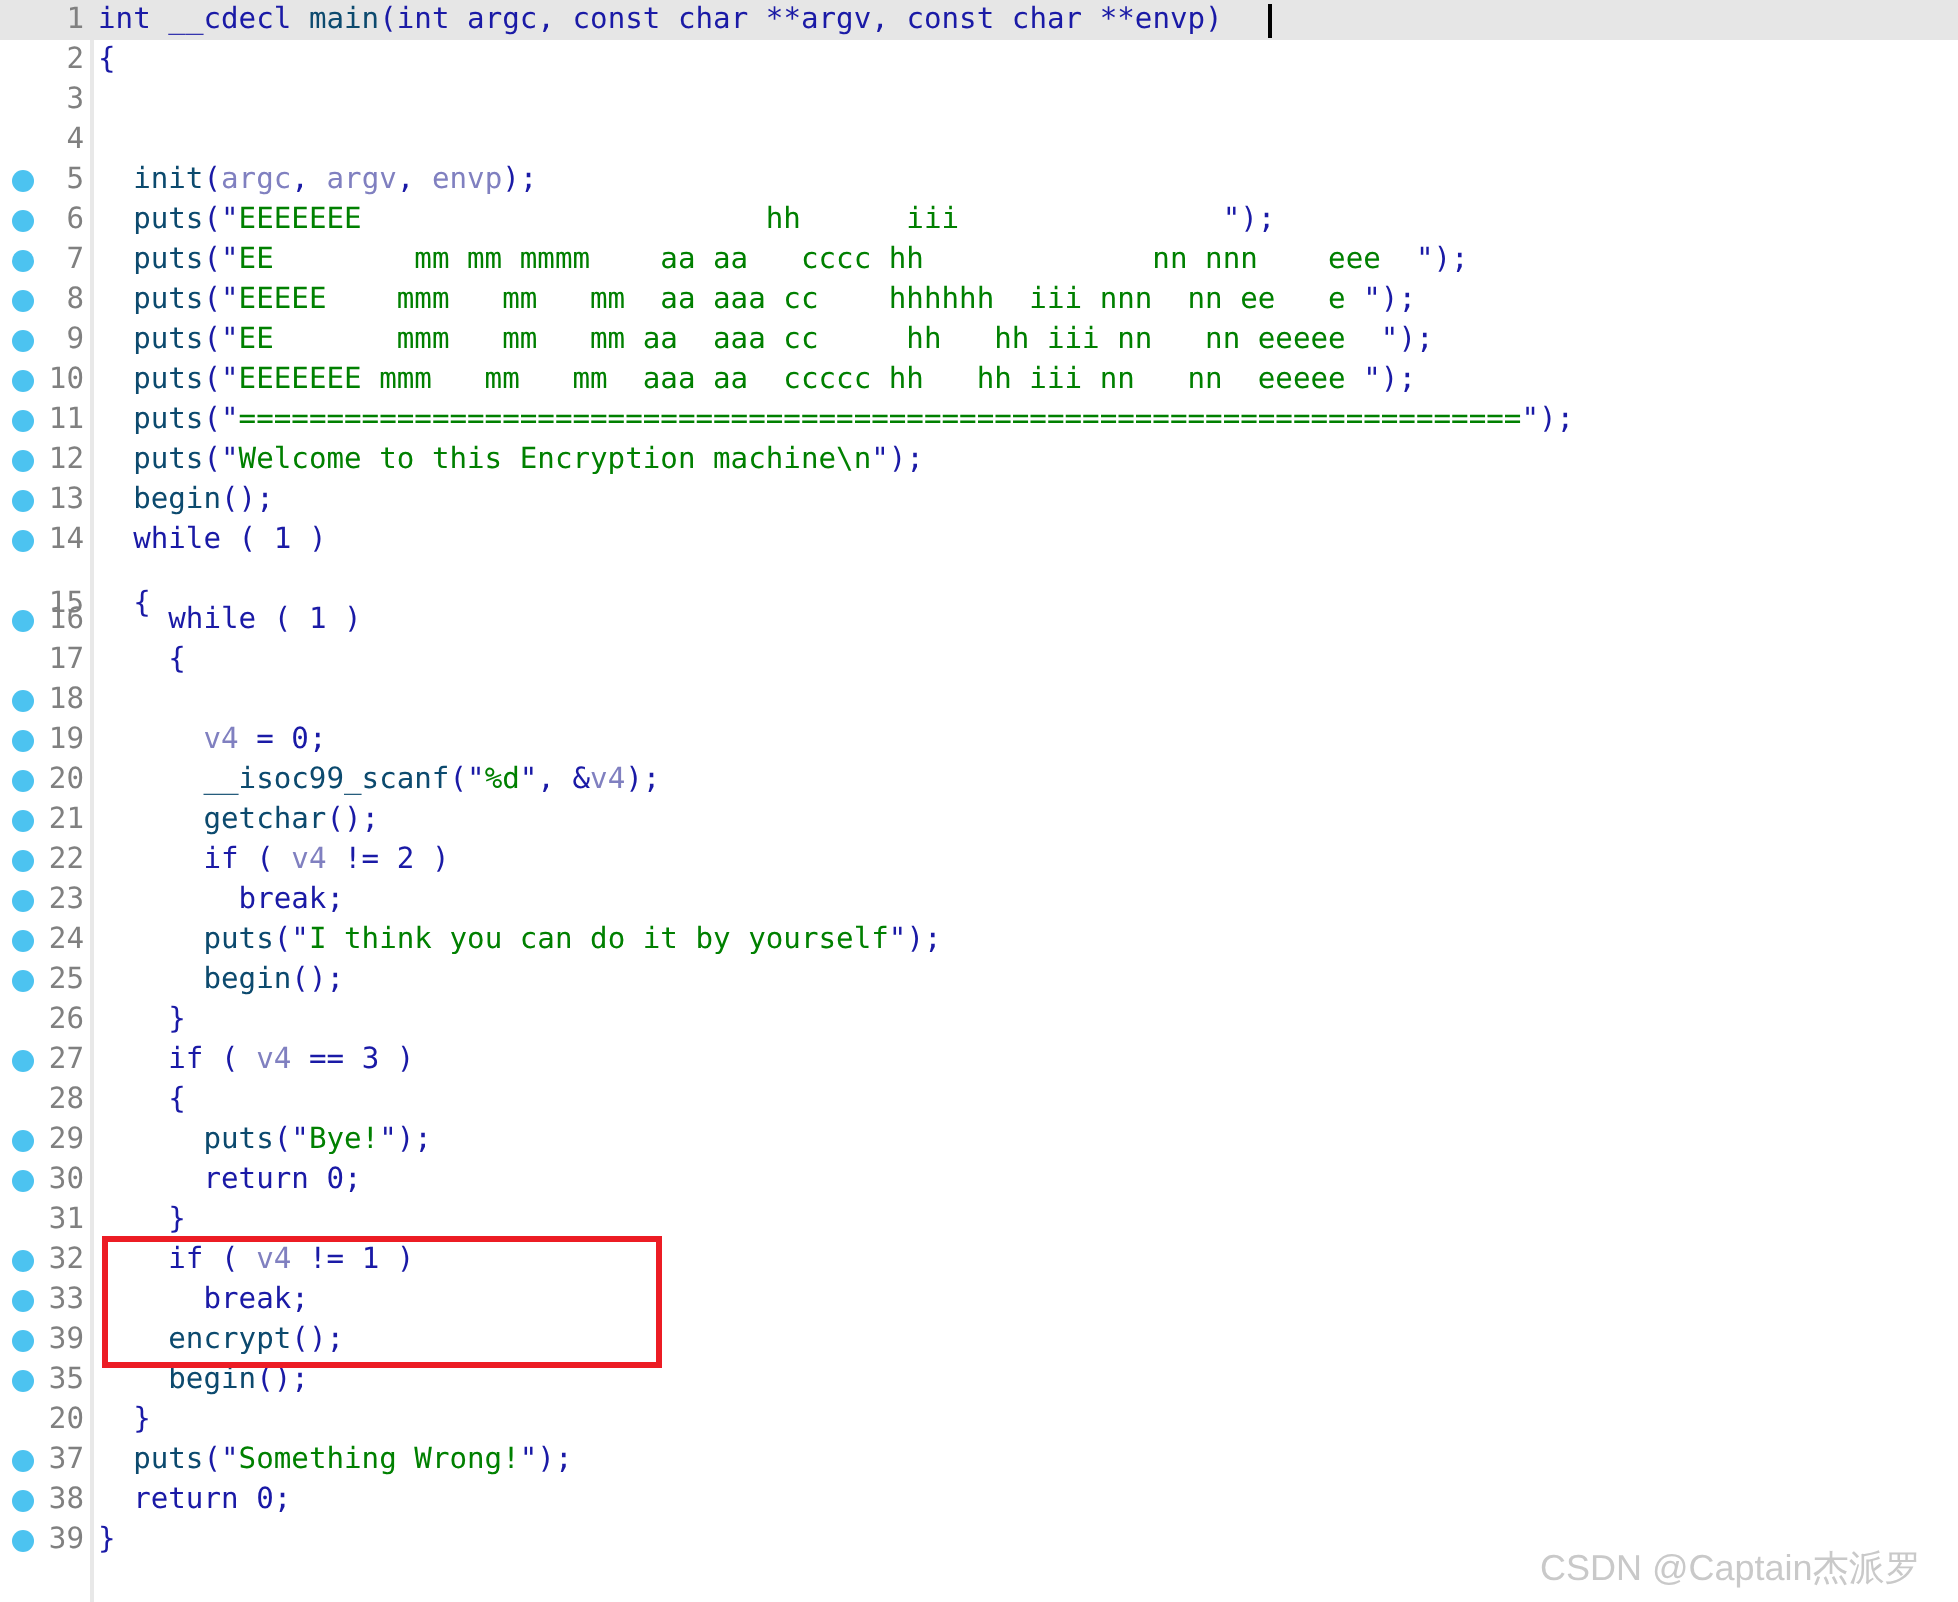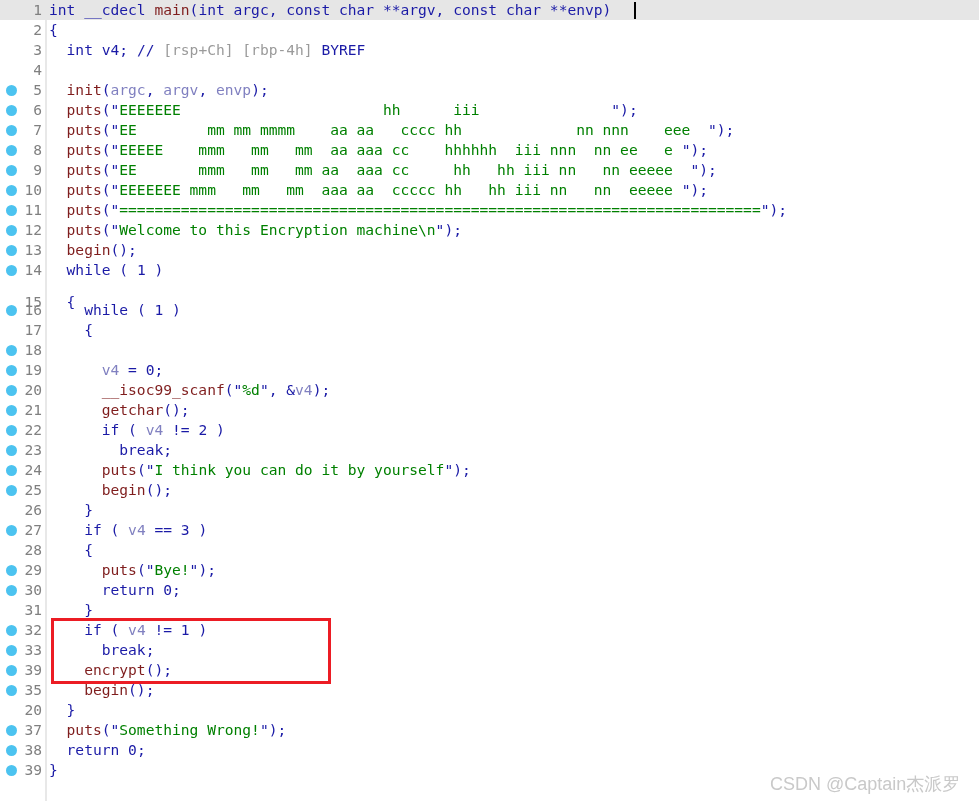--- a/index.html
+++ b/index.html
@@ -81,21 +81,21 @@
     left: 49px;
     top: 0;
     white-space: pre;
     font-family: "DejaVu Sans Mono", "Liberation Mono", monospace;
     font-size: 14.6px;
     letter-spacing: 0px;
   }
 
   
   .kw   { color: #1a1aa6; }            
-  .fn   { color: #7f1d1d; }            
+  .fn   { color: #0c4a6e; }            
   .str  { color: #008000; }            
   .punc { color: #1a1aa6; }            
   .var  { color: #8080c0; }            
   .cmt  { color: #9a9a9a; }            
   .num  { color: #1a1aa6; }            
   .plain{ color: #1a1aa6; }
 
   
   .redbox {
     position: absolute;
@@ -125,21 +125,21 @@
 </head>
 <body>
 
 <div id="editor">
 
   <div class="gutter"></div>
 
   <div class="rows" id="rows">
       <div class="row current" style="top: 0px; position: absolute; left: 0px; width: 979px;"><span class="lineno">1</span><span class="code"><span class="kw">int </span><span class="kw">__cdecl </span><span class="fn">main</span><span class="kw">(int argc, const char **argv, const char **envp)</span></span></div>
       <div class="row" style="top: 20px; position: absolute; left: 0px; width: 979px;"><span class="lineno">2</span><span class="code"><span class="punc">{</span></span></div>
-      <div class="row" style="top: 40px; position: absolute; left: 0px; width: 979px;"><span class="lineno">3</span><span class="code"><span class="kw">  int </span><span class="kw">v4</span><span class="punc">; </span><span class="kw">// </span><span class="cmt">[rsp+Ch] [rbp-4h] </span><span class="kw">BYREF</span></span></div>
+      <div class="row" style="top: 40px; position: absolute; left: 0px; width: 979px;"><span class="lineno">3</span></div>
       <div class="row" style="top: 60px; position: absolute; left: 0px; width: 979px;"><span class="lineno">4</span><span class="code"><span class="plain"></span></span></div>
       <div class="row" style="top: 80px; position: absolute; left: 0px; width: 979px;"><span class="bp"></span><span class="lineno">5</span><span class="code"><span class="fn">  init</span><span class="punc">(</span><span class="var">argc</span><span class="punc">, </span><span class="var">argv</span><span class="punc">, </span><span class="var">envp</span><span class="punc">);</span></span></div>
       <div class="row" style="top: 100px; position: absolute; left: 0px; width: 979px;"><span class="bp"></span><span class="lineno">6</span><span class="code"><span class="fn">  puts</span><span class="punc">("</span><span class="str">EEEEEEE                       hh      iii               </span><span class="punc">");</span></span></div>
       <div class="row" style="top: 120px; position: absolute; left: 0px; width: 979px;"><span class="bp"></span><span class="lineno">7</span><span class="code"><span class="fn">  puts</span><span class="punc">("</span><span class="str">EE        mm mm mmmm    aa aa   cccc hh             nn nnn    eee  </span><span class="punc">");</span></span></div>
       <div class="row" style="top: 140px; position: absolute; left: 0px; width: 979px;"><span class="bp"></span><span class="lineno">8</span><span class="code"><span class="fn">  puts</span><span class="punc">("</span><span class="str">EEEEE    mmm   mm   mm  aa aaa cc    hhhhhh  iii nnn  nn ee   e </span><span class="punc">");</span></span></div>
       <div class="row" style="top: 160px; position: absolute; left: 0px; width: 979px;"><span class="bp"></span><span class="lineno">9</span><span class="code"><span class="fn">  puts</span><span class="punc">("</span><span class="str">EE       mmm   mm   mm aa  aaa cc     hh   hh iii nn   nn eeeee  </span><span class="punc">");</span></span></div>
       <div class="row" style="top: 180px; position: absolute; left: 0px; width: 979px;"><span class="bp"></span><span class="lineno">10</span><span class="code"><span class="fn">  puts</span><span class="punc">("</span><span class="str">EEEEEEE mmm   mm   mm  aaa aa  ccccc hh   hh iii nn   nn  eeeee </span><span class="punc">");</span></span></div>
       <div class="row" style="top: 200px; position: absolute; left: 0px; width: 979px;"><span class="bp"></span><span class="lineno">11</span><span class="code"><span class="fn">  puts</span><span class="punc">("</span><span class="str">=========================================================================</span><span class="punc">");</span></span></div>
       <div class="row" style="top: 220px; position: absolute; left: 0px; width: 979px;"><span class="bp"></span><span class="lineno">12</span><span class="code"><span class="fn">  puts</span><span class="punc">("</span><span class="str">Welcome to this Encryption machine\n</span><span class="punc">");</span></span></div>
       <div class="row" style="top: 240px; position: absolute; left: 0px; width: 979px;"><span class="bp"></span><span class="lineno">13</span><span class="code"><span class="fn">  begin</span><span class="punc">();</span></span></div>

